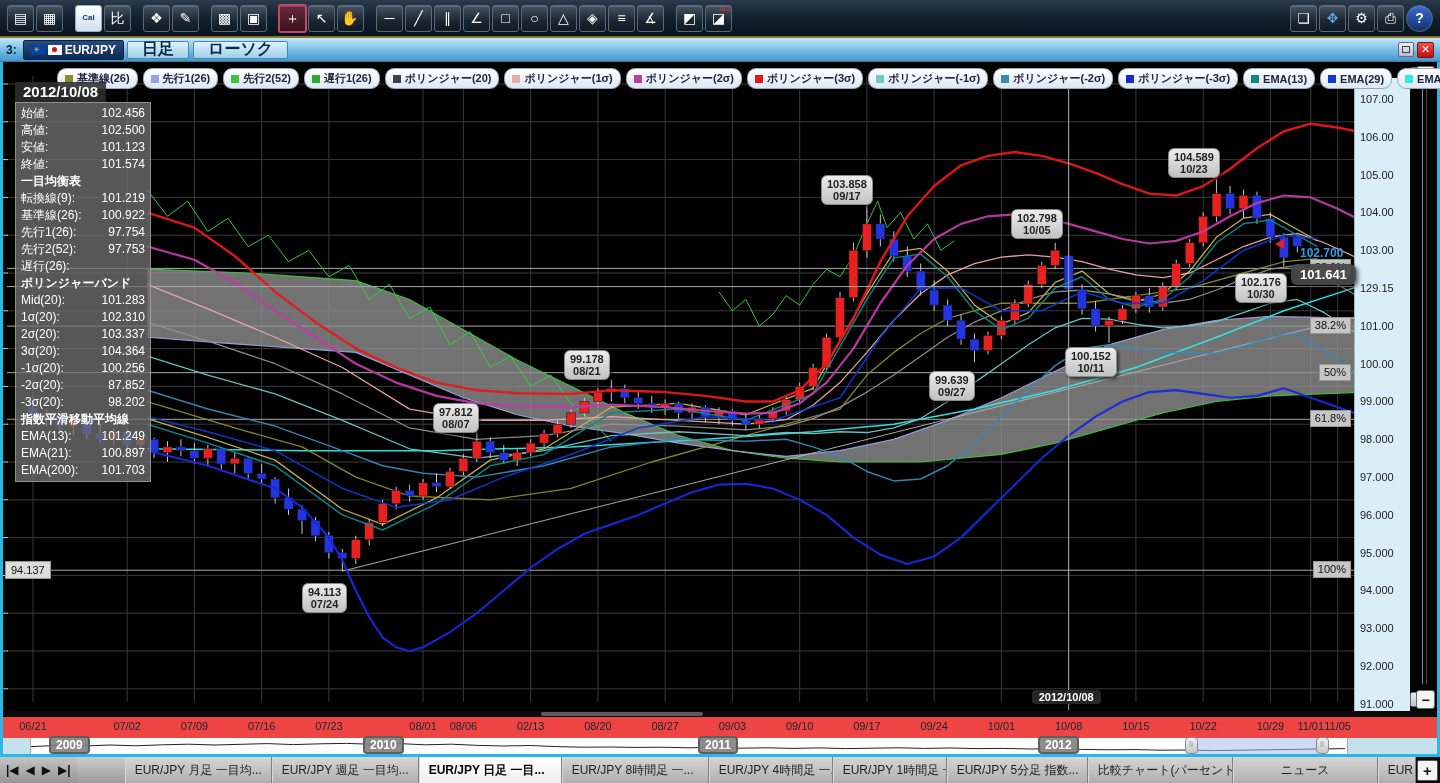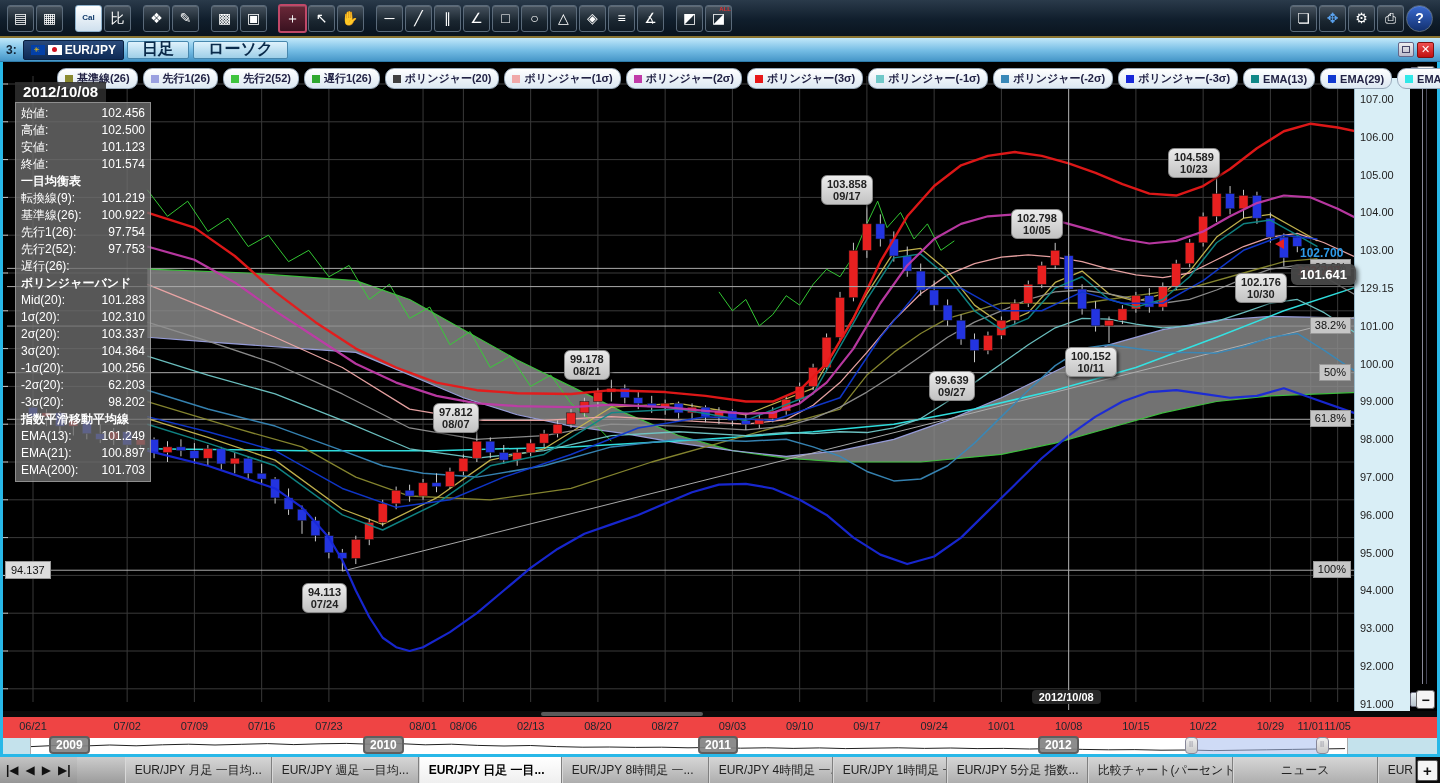--- a/index.html
+++ b/index.html
@@ -628,21 +628,21 @@
           <div class="irow">
             <span>3σ(20):</span>
             <span>104.364</span>
           </div>
           <div class="irow">
             <span>-1σ(20):</span>
             <span>100.256</span>
           </div>
           <div class="irow">
             <span>-2σ(20):</span>
-            <span>62.203</span>
+            <span>87.852</span>
           </div>
           <div class="irow">
             <span>-3σ(20):</span>
             <span>98.202</span>
           </div>
           <div class="irow hdr">
             <span>指数平滑移動平均線</span>
             <span></span>
           </div>
           <div class="irow">

